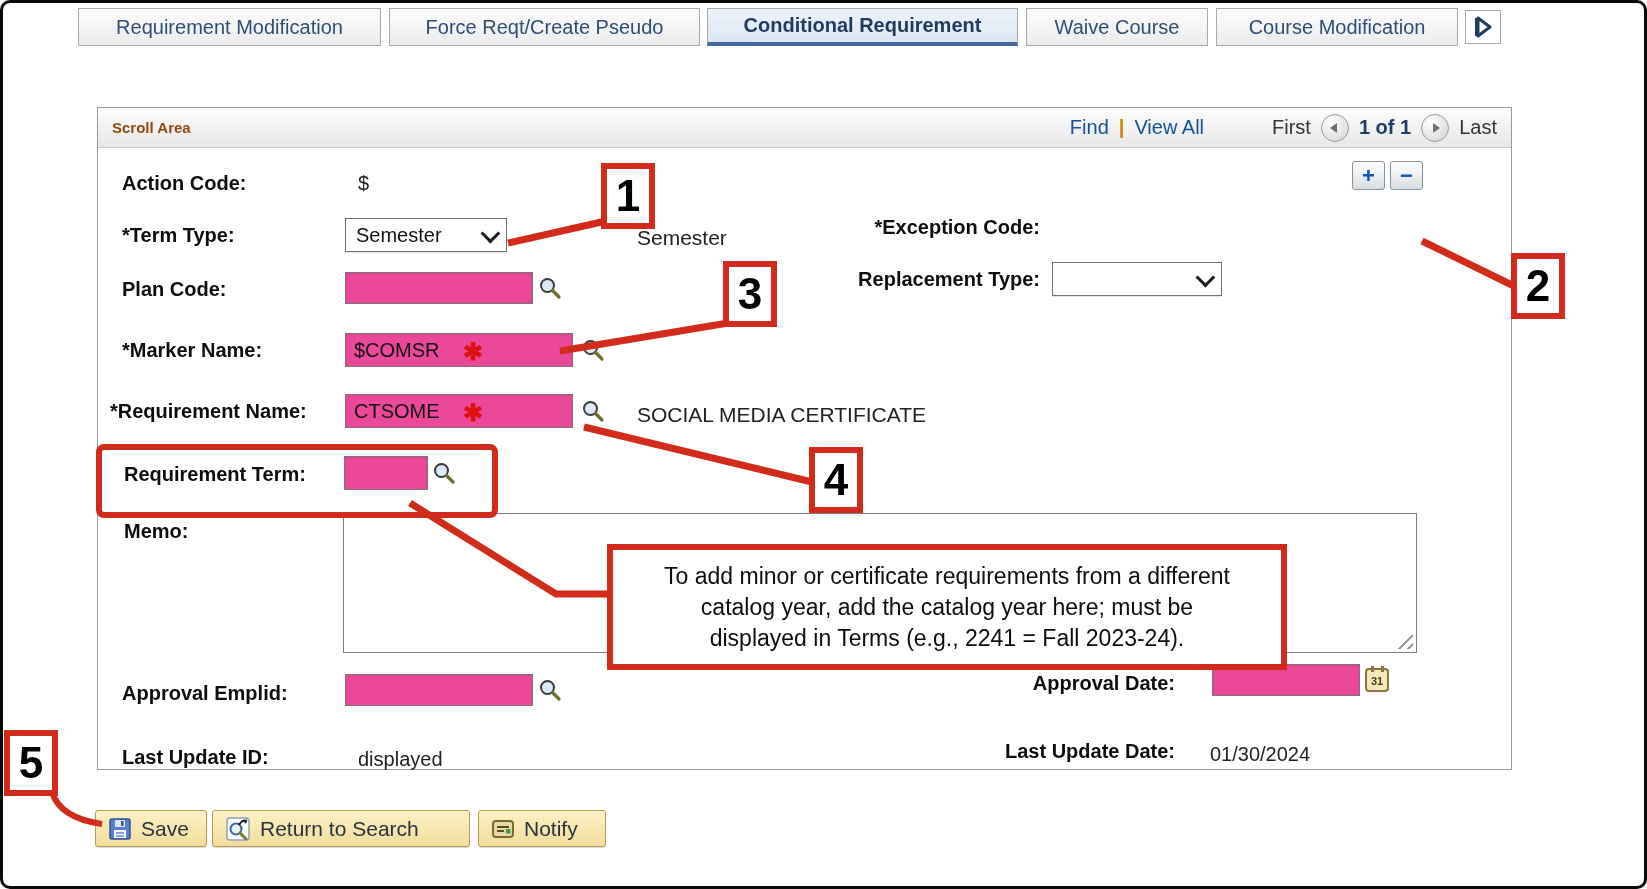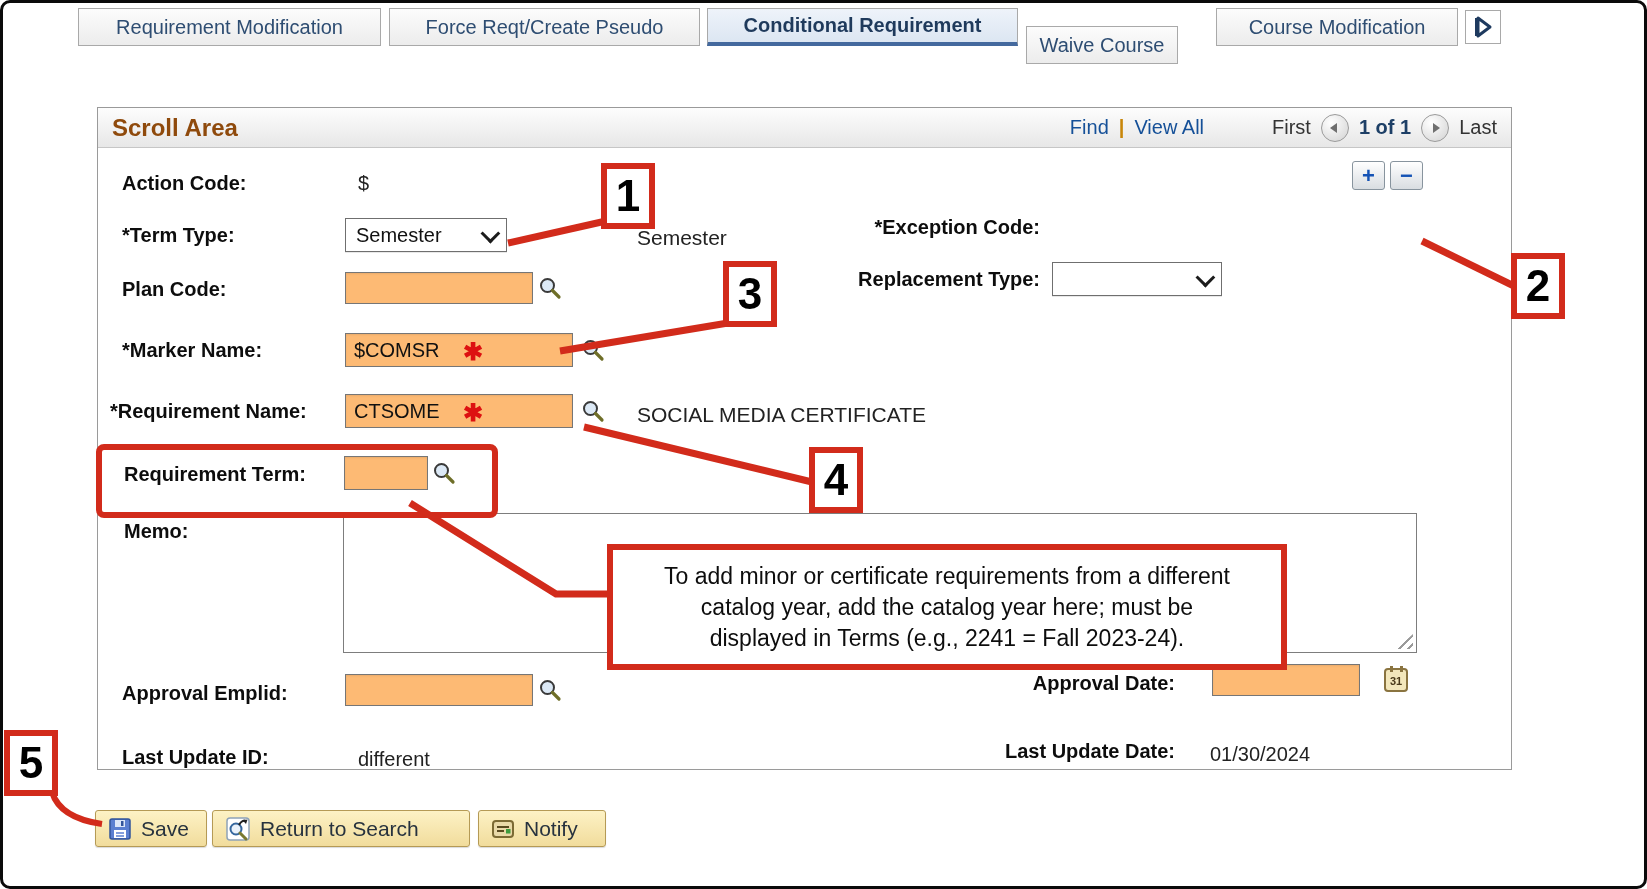--- a/index.html
+++ b/index.html
@@ -14,38 +14,38 @@
   .tab.active{background:linear-gradient(#eef3fa,#dce6f2);font-weight:bold;color:#1f3a5c;
        border-bottom:4px solid #44699e;}
   .tabmore{position:absolute;top:10px;left:1465px;width:36px;height:34px;background:#fff;
        border:1px solid #a9a9a9;box-sizing:border-box;display:flex;align-items:center;justify-content:center;cursor:pointer;}
 
   
   .groupbox{position:absolute;left:97px;top:107px;width:1415px;height:663px;border:1px solid #9a9a9a;
        background:#fff;box-sizing:border-box;}
   .grouphdr{position:absolute;left:0;top:0;right:0;height:40px;background:linear-gradient(#fdfdfd,#e7e7e7);
        border-bottom:1px solid #c6c6c6;display:flex;align-items:center;padding:0 14px;box-sizing:border-box;}
-  .gtitle{font-size:24px;font-weight:bold;color:#8f4a0c;}
+  .gtitle{font-size:15px;font-weight:bold;color:#8f4a0c;}
   .hnav{margin-left:auto;display:flex;align-items:center;gap:10px;font-size:20px;}
   .lnk{color:#155098;cursor:pointer;}
   .pipe{color:#c8860a;font-weight:bold;}
   .navword{color:#333;cursor:pointer;}
   .pos{font-weight:bold;color:#1d3f66;}
   .circbtn{width:26px;height:26px;border-radius:50%;border:1px solid #9b9b9b;cursor:pointer;
        background:radial-gradient(circle at 35% 30%,#ffffff,#d2d2d2);display:flex;align-items:center;justify-content:center;}
   .tri{width:0;height:0;border-top:5px solid transparent;border-bottom:5px solid transparent;}
   .tri.left{border-right:7px solid #6f6f6f;margin-right:2px;}
   .tri.right{border-left:7px solid #6f6f6f;margin-left:2px;}
 
   
   .lbl{position:absolute;font-size:20px;font-weight:bold;color:#0d0d0d;white-space:nowrap;}
   .rlbl{position:absolute;font-size:20px;font-weight:bold;color:#0d0d0d;text-align:right;white-space:nowrap;}
   .val{position:absolute;font-size:20px;color:#222;white-space:nowrap;}
   .desc{position:absolute;font-size:21px;color:#222;white-space:nowrap;}
-  .inp{position:absolute;border:1px solid #767676;background:#fdba74;font-family:"Liberation Sans",sans-serif;
+  .inp{position:absolute;border:1px solid #767676;background:#ec4899;font-family:"Liberation Sans",sans-serif;
        font-size:20px;color:#111;padding:0 8px;box-sizing:border-box;box-shadow:inset 0 1px 2px rgba(0,0,0,.08);}
   .sel{position:absolute;border:1px solid #6f6f6f;background:#fff;display:flex;align-items:center;
        font-size:20px;color:#111;padding:0 10px;box-sizing:border-box;cursor:pointer;
        box-shadow:0 1px 0 #e8e8e8;}
   .chev{width:11px;height:11px;border-right:3px solid #1c1c1c;border-bottom:3px solid #1c1c1c;
        transform:rotate(45deg) translateY(-2px);margin-left:auto;flex:0 0 auto;}
   .icon{position:absolute;cursor:pointer;}
   .req{position:absolute;color:#dd1111;font-size:24px;font-weight:bold;}
   .pmbtn{position:absolute;width:31px;height:27px;border:1px solid #88949e;border-radius:3px;cursor:pointer;
        background:linear-gradient(#ffffff,#d9dde1);color:#1553b5;font-size:22px;font-weight:bold;
@@ -78,21 +78,21 @@
 
   <div class="tab" style="left:78px;width:303px;">
       <span>Requirement Modification</span>
     </div>
   <div class="tab active" style="left:707px;width:311px;">
       <span>Conditional Requirement</span>
     </div>
   <div class="tab" style="left:389px;width:311px;">
       <span>Force Reqt/Create Pseudo</span>
     </div>
-  <div class="tab" style="left:1026px;width:152px;margin-top:18px;">
+  <div class="tab" style="left:1026px;width:182px;">
       <span>Waive Course</span>
     </div>
   <div class="tab" style="left:1216px;width:242px;">
       <span>Course Modification</span>
     </div>
   <div class="tabmore">
     <svg width="26" height="26" viewBox="0 0 26 26">
       <rect x="5" y="4" width="3.5" height="18" fill="#1e3a5f"></rect>
       <path d="M8 4 L20 13 L8 22 Z" fill="#fff" stroke="#1e3a5f" stroke-width="3" stroke-linejoin="round"></path>
     </svg>
@@ -191,31 +191,31 @@
   <input class="inp" style="left: 345px; top: 674px; width: 188px; height: 32px;" value="">
   <span class="icon" style="left:538px;top:678px;">
     <svg width="24" height="24" viewBox="0 0 24 24">
       <circle cx="9.5" cy="9.5" r="6.5" fill="#dce9f6" stroke="#3a3a3a" stroke-width="2"></circle>
       <line x1="14.5" y1="14.5" x2="21" y2="21" stroke="#6e6e28" stroke-width="3.2" stroke-linecap="round"></line>
     </svg>
   </span>
 
   <span class="rlbl" style="left:780px;top:672px;width:395px;">Approval Date:</span>
   <input class="inp" style="left: 1212px; top: 664px; width: 148px; height: 32px;" value="">
-  <span class="icon" style="left:1364px;top:664px;margin-left:19px;">
+  <span class="icon" style="left:1364px;top:664px;">
     <svg width="27" height="30" viewBox="0 0 27 30">
       <rect x="2" y="5" width="22" height="22" rx="3" fill="#f3e7bb" stroke="#8a7440" stroke-width="2"></rect>
       <rect x="7" y="2" width="3" height="6" fill="#8a7440"></rect>
       <rect x="17" y="2" width="3" height="6" fill="#8a7440"></rect>
       <text x="13" y="21" font-size="11" font-weight="bold" fill="#4a3a1a" text-anchor="middle" font-family="Liberation Sans, sans-serif">31</text>
     </svg>
   </span>
 
   <span class="lbl" style="left:122px;top:746px;">Last Update ID:</span>
-  <span class="val" style="left:358px;top:748px;">different</span>
+  <span class="val" style="left:358px;top:748px;">displayed</span>
 
   <span class="rlbl" style="left:780px;top:740px;width:395px;">Last Update Date:</span>
   <span class="val" style="left:1210px;top:743px;">01/30/2024</span>
 
   <div class="ybtn" style="left:95px;width:112px;">
     <svg width="24" height="24" viewBox="0 0 24 24">
       <rect x="2" y="2" width="20" height="20" rx="2" fill="#5b7fd0" stroke="#32549a" stroke-width="1.5"></rect>
       <rect x="7" y="3" width="10" height="7" fill="#dce6f8"></rect>
       <rect x="13" y="4" width="2.5" height="5" fill="#32549a"></rect>
       <rect x="6" y="13" width="12" height="8" fill="#ffffff"></rect>

